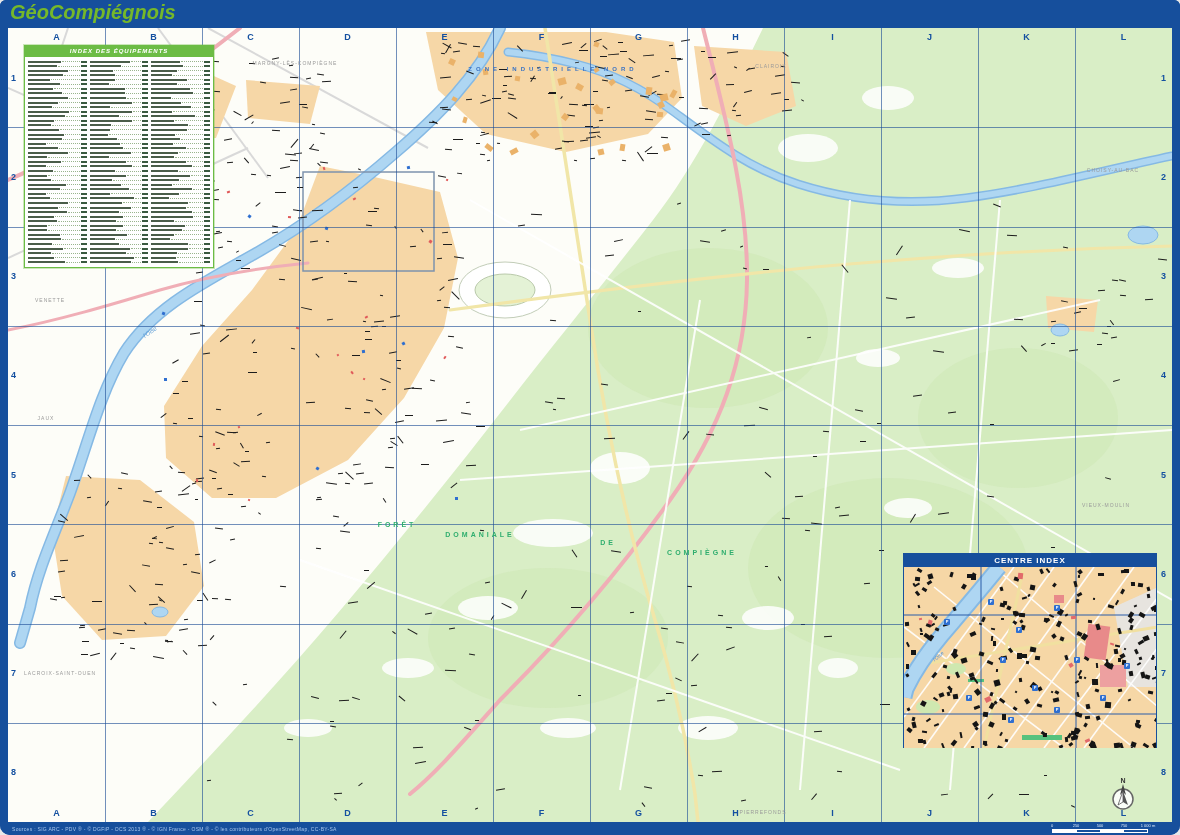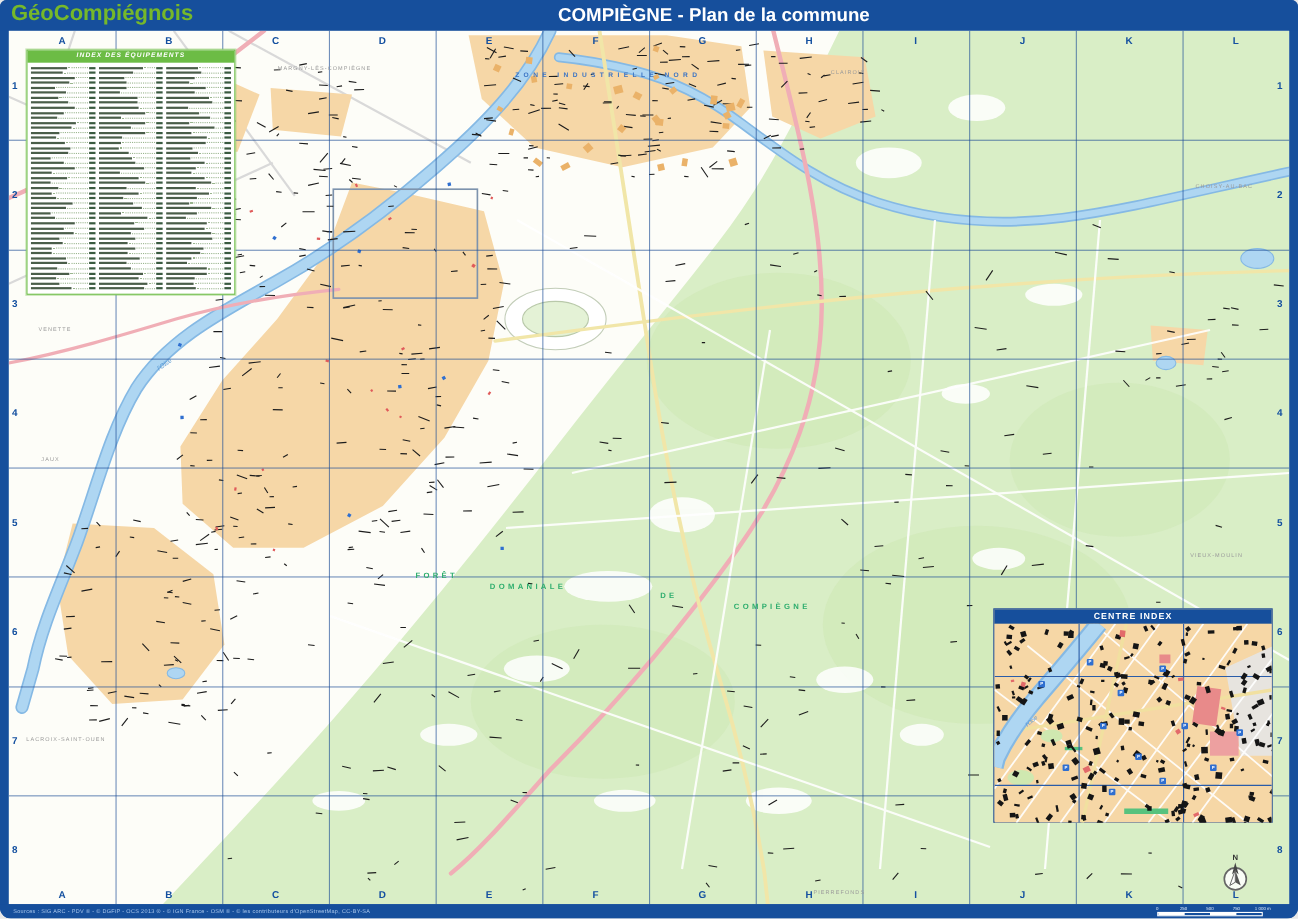--- a/index.html
+++ b/index.html
@@ -1,20 +1,20 @@
 <!DOCTYPE html>
 <html><head>
 <meta charset="utf-8">
 <style>
   html,body{margin:0;padding:0;background:#e8e8e8;}
   *{box-sizing:border-box;font-family:"Liberation Sans",sans-serif;}
   .page{position:relative;width:1180px;height:835px;background:#164f9c;overflow:hidden;border-radius:6px 6px 10px 10px;}
   
   .hdr{position:absolute;left:0;top:0;width:100%;height:28px;background:#164f9c;}
-  .logo{position:absolute;left:10px;top:1px;font-size:20px;font-weight:bold;color:#76b82a;letter-spacing:0;}
+  .logo{position:absolute;left:10px;top:1px;font-size:20px;font-weight:bold;color:#76b82a;letter-spacing:0;font-style:italic;}
   .title{position:absolute;left:55%;top:4px;transform:translateX(-50%);font-size:17px;font-weight:bold;color:#ffffff;white-space:nowrap;}
   
   .map-area{position:absolute;left:8px;top:28px;width:1164px;height:794px;background:#fdfdf8;overflow:hidden;}
   .layer{position:absolute;left:0;top:0;width:100%;height:100%;pointer-events:none;}
   .dash{position:absolute;display:block;height:1px;background:#1c1c1c;}
   .spk{position:absolute;display:block;}
   
   .gline{position:absolute;background:rgba(27,76,150,.62);}
   .gline.v{top:0;bottom:0;width:1px;}
   .gline.h{left:0;right:0;height:1px;}
@@ -54,21 +54,20 @@
   .ssegs i{flex:1;display:block;}
   .ssegs i:nth-child(odd){background:#fff;}
 </style>
 </head>
 <body>
 
 <div class="page">
 
   <div class="hdr">
     <div class="logo">GéoCompiégnois</div>
-    <div class="title">COMPIÈGNE - Plan de la commune</div>
   </div>
 
   <div class="map-area">
 
     <svg class="layer" viewBox="0 0 1164 794" width="1164" height="794">
       <rect width="1164" height="794" fill="#fdfdf8"></rect>
 
       <path d="M755,0 L1164,0 L1164,794 L140,794 C205,725 268,658 330,585 C392,512 448,442 500,375 C552,308 600,250 645,192 C688,137 722,68 755,0 Z" fill="#d9eec6"></path>
       <ellipse cx="700" cy="300" rx="120" ry="80" fill="#cde7b2" opacity=".5"></ellipse>
       <ellipse cx="880" cy="540" rx="140" ry="90" fill="#cde7b2" opacity=".5"></ellipse>

